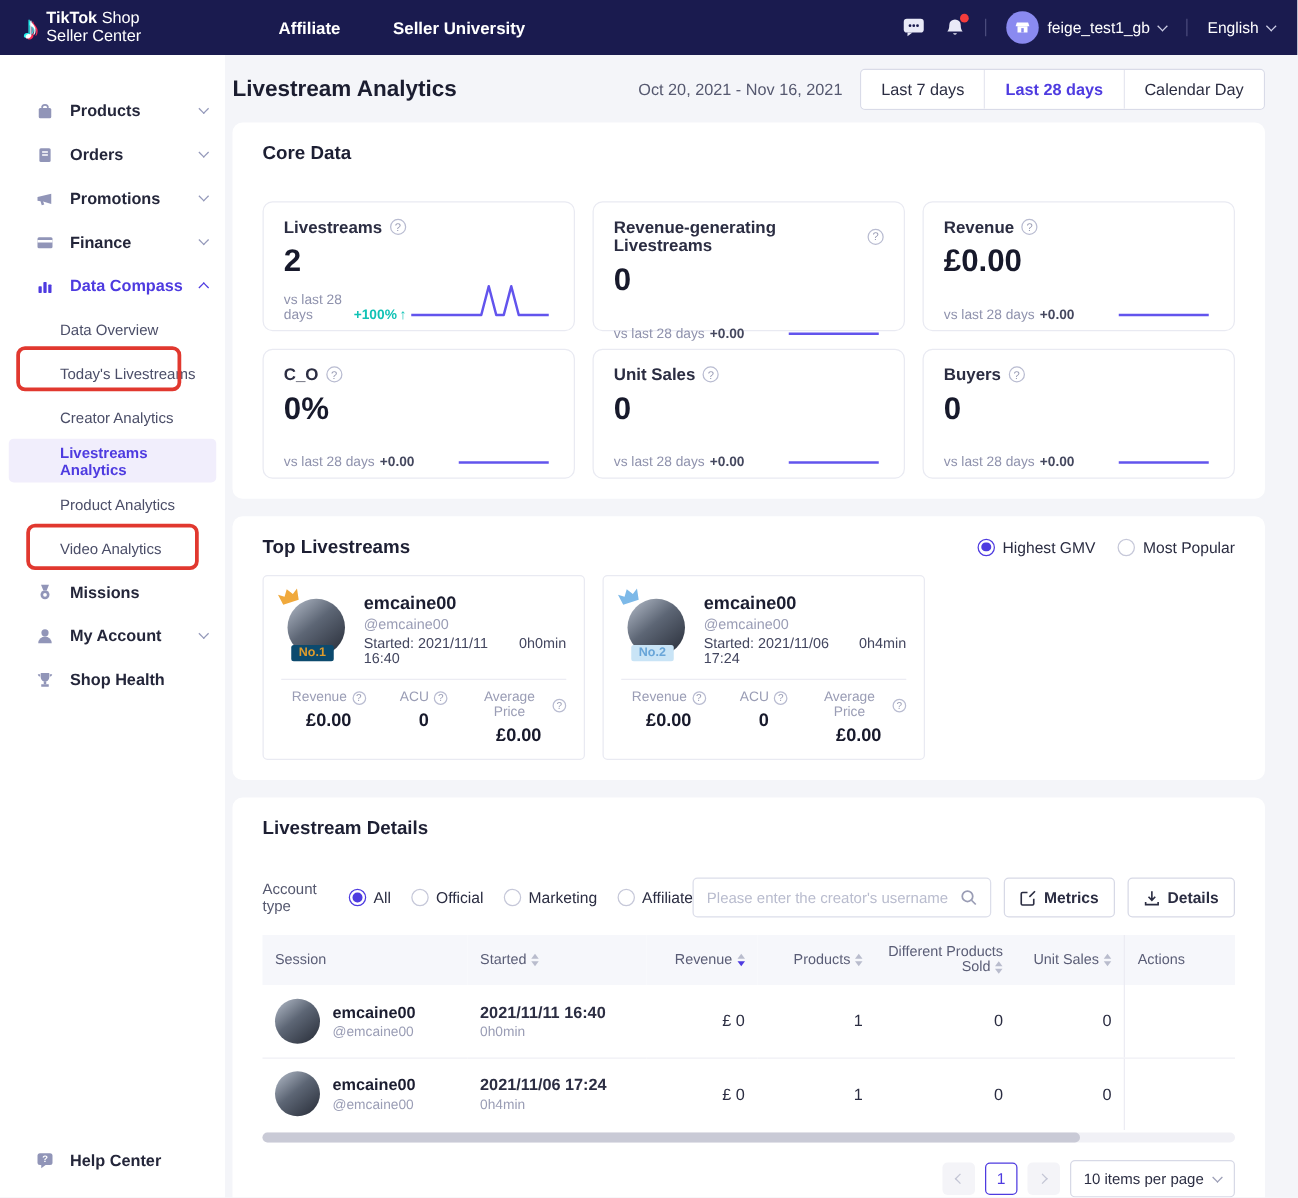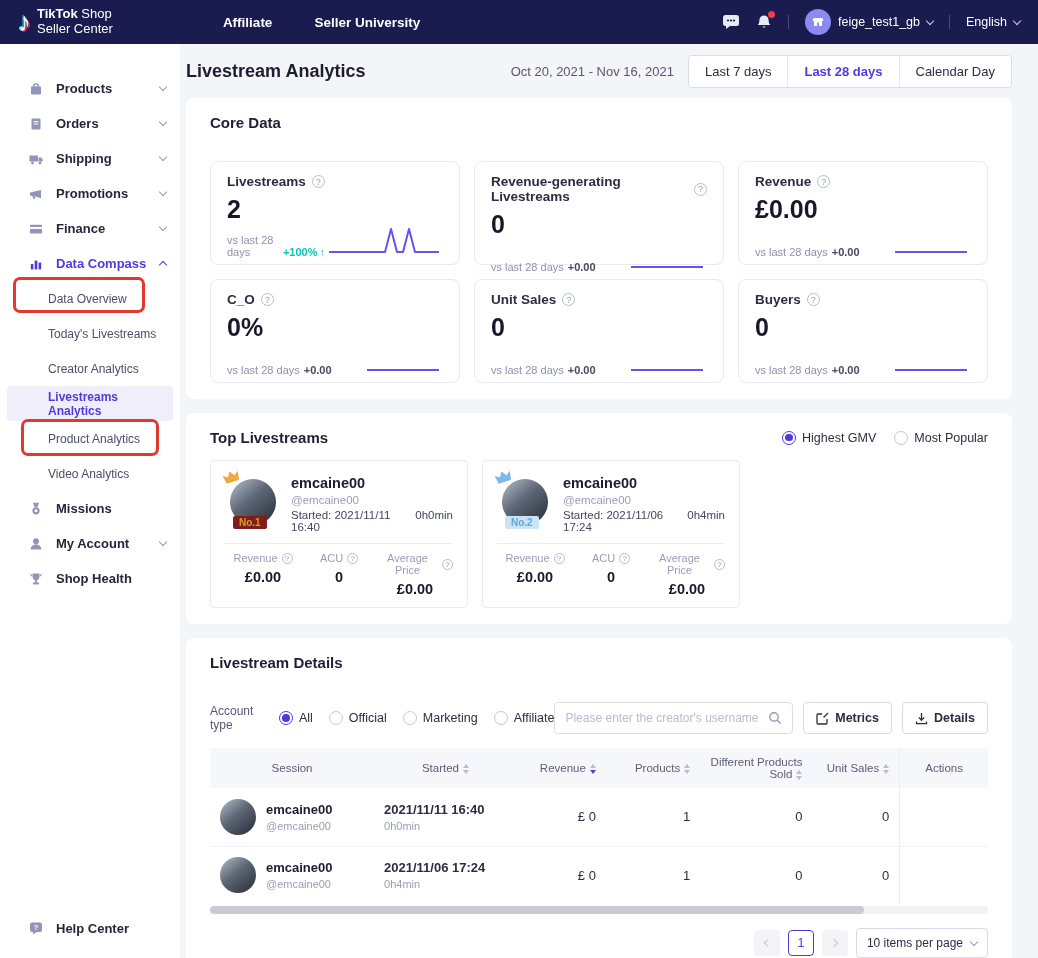--- a/index.html
+++ b/index.html
@@ -84,21 +84,21 @@
   .rdo.on { border:1.5px solid #4e3be0; }
   .rdo.on::after { content:""; position:absolute; inset:2.2px; background:#4e3be0; border-radius:50%; }
   .tl-cards { display:flex; gap:14px; margin-top:14px; }
   .tl-card { width:258px; border:1px solid #e9eaf2; border-radius:4px; padding:12px 14px 10px; }
   .tl-head { display:flex; }
   .avatar-wrap { position:relative; width:56px; height:58px; flex-shrink:0; }
   .avatar { width:46px; height:46px; border-radius:50%; margin:6px 0 0 5px;
     background:linear-gradient(140deg,#b7bfcc 0%,#5d6675 45%,#262b36 100%); }
   .crown { position:absolute; top:-3px; left:-2px; transform:rotate(-18deg); }
   .rank-badge { position:absolute; bottom:2px; left:8px; font-size:10px; font-weight:700; padding:1px 6px; border-radius:2px; }
-  .rank-badge.gold { background:#7f1d1d; color:#df9b2c; }
+  .rank-badge.gold { background:#0c4a6e; color:#df9b2c; }
   .rank-badge.blue { background:#c9e4f6; color:#68a5d8; }
   .tl-info { flex:1; margin-left:10px; padding-top:2px; }
   .tl-name { font-size:14.5px; font-weight:700; color:#1b1d30; }
   .tl-handle { font-size:11.5px; color:#9a9db5; margin:3px 0; }
   .tl-start-row { font-size:11.5px; color:#43465f; display:flex; }
   .tl-dur { margin-left:auto; color:#43465f; }
   .tl-div { border:none; border-top:1px solid #ececf3; margin:10px 0 8px; }
   .tl-metrics { display:flex; }
   .tl-m { flex:1; text-align:center; }
   .tl-m-label { font-size:11px; color:#9a9db5; display:flex; align-items:center; justify-content:center; gap:4px; }
@@ -117,21 +117,21 @@
   .btn { height:32px; display:flex; align-items:center; gap:6px; padding:0 12px; background:#fff;
     border:1px solid #d7d9e6; border-radius:4px; font-size:12.5px; font-weight:700; color:#2b2d42;
     cursor:pointer; font-family:inherit; }
   .btn .b-ic { display:flex; color:#2b2d42; }
   .btn-metrics { margin-left:10px; }
   .btn-export { margin-left:10px; }
 
   
   .tbl { width:100%; border-collapse:collapse; margin-top:14px; }
   .tbl th { background:#f6f7fb; font-size:11.5px; font-weight:400; color:#5a5d76; padding:7px 10px; height:40px; }
-  .tbl th.l { text-align:center; } .tbl th.r { text-align:right; }
+  .tbl th.l { text-align:left; } .tbl th.r { text-align:right; }
   .sort { display:inline-flex; flex-direction:column; gap:1.5px; margin-left:4px; vertical-align:middle; }
   .caret { width:0; height:0; border-left:3.5px solid transparent; border-right:3.5px solid transparent; }
   .caret.up { border-bottom:4px solid #b9bccd; }
   .caret.down { border-top:4px solid #b9bccd; }
   .caret.down.on { border-top-color:#4e3be0; }
   .tbl td { padding:8px 10px; height:58px; border-bottom:1px solid #f0f0f5; font-size:13px; color:#2b2d42; }
   .tbl tr:last-child td { border-bottom:none; }
   .tbl td.r { text-align:right; }
   .col-actions { border-left:1px solid #ececf3; }
   .sess { display:flex; align-items:center; gap:10px; }
@@ -224,32 +224,20 @@
       <span class="sb-chv chv"></span>
     </div>
     <div class="sb-item">
       <span class="sb-ic">
           <svg width="16" height="16" viewBox="0 0 16 16">
             <rect x="3.5" y="2.5" width="9" height="11" rx="1.2" fill="currentColor"></rect>
             <path d="M5.7 5.6 h4.6 M5.7 8 h4.6" stroke="#fff" stroke-width="1.2"></path>
           </svg>
         </span>
       <span>Orders</span>
-      <span class="sb-chv chv"></span>
-    </div>
-    <div class="sb-item">
-      <span class="sb-ic">
-          <svg width="16" height="16" viewBox="0 0 16 16" fill="currentColor">
-            <rect x="1.5" y="4.5" width="8.5" height="6"></rect>
-            <path d="M10.5 6.5 h2.8 l1.4 2 v2 h-4.2 Z"></path>
-            <circle cx="4.5" cy="12" r="1.4"></circle>
-            <circle cx="12" cy="12" r="1.4"></circle>
-          </svg>
-        </span>
-      <span>Shipping</span>
       <span class="sb-chv chv"></span>
     </div>
     <div class="sb-item">
       <span class="sb-ic">
           <svg width="16" height="16" viewBox="0 0 16 16" fill="currentColor">
             <path d="M2 6.5 v3 l2.4 .5 1 3.2 2-.6 -.9-2.4 6.5 2 V4 Z"></path>
           </svg>
         </span>
       <span>Promotions</span>
       <span class="sb-chv chv"></span>

